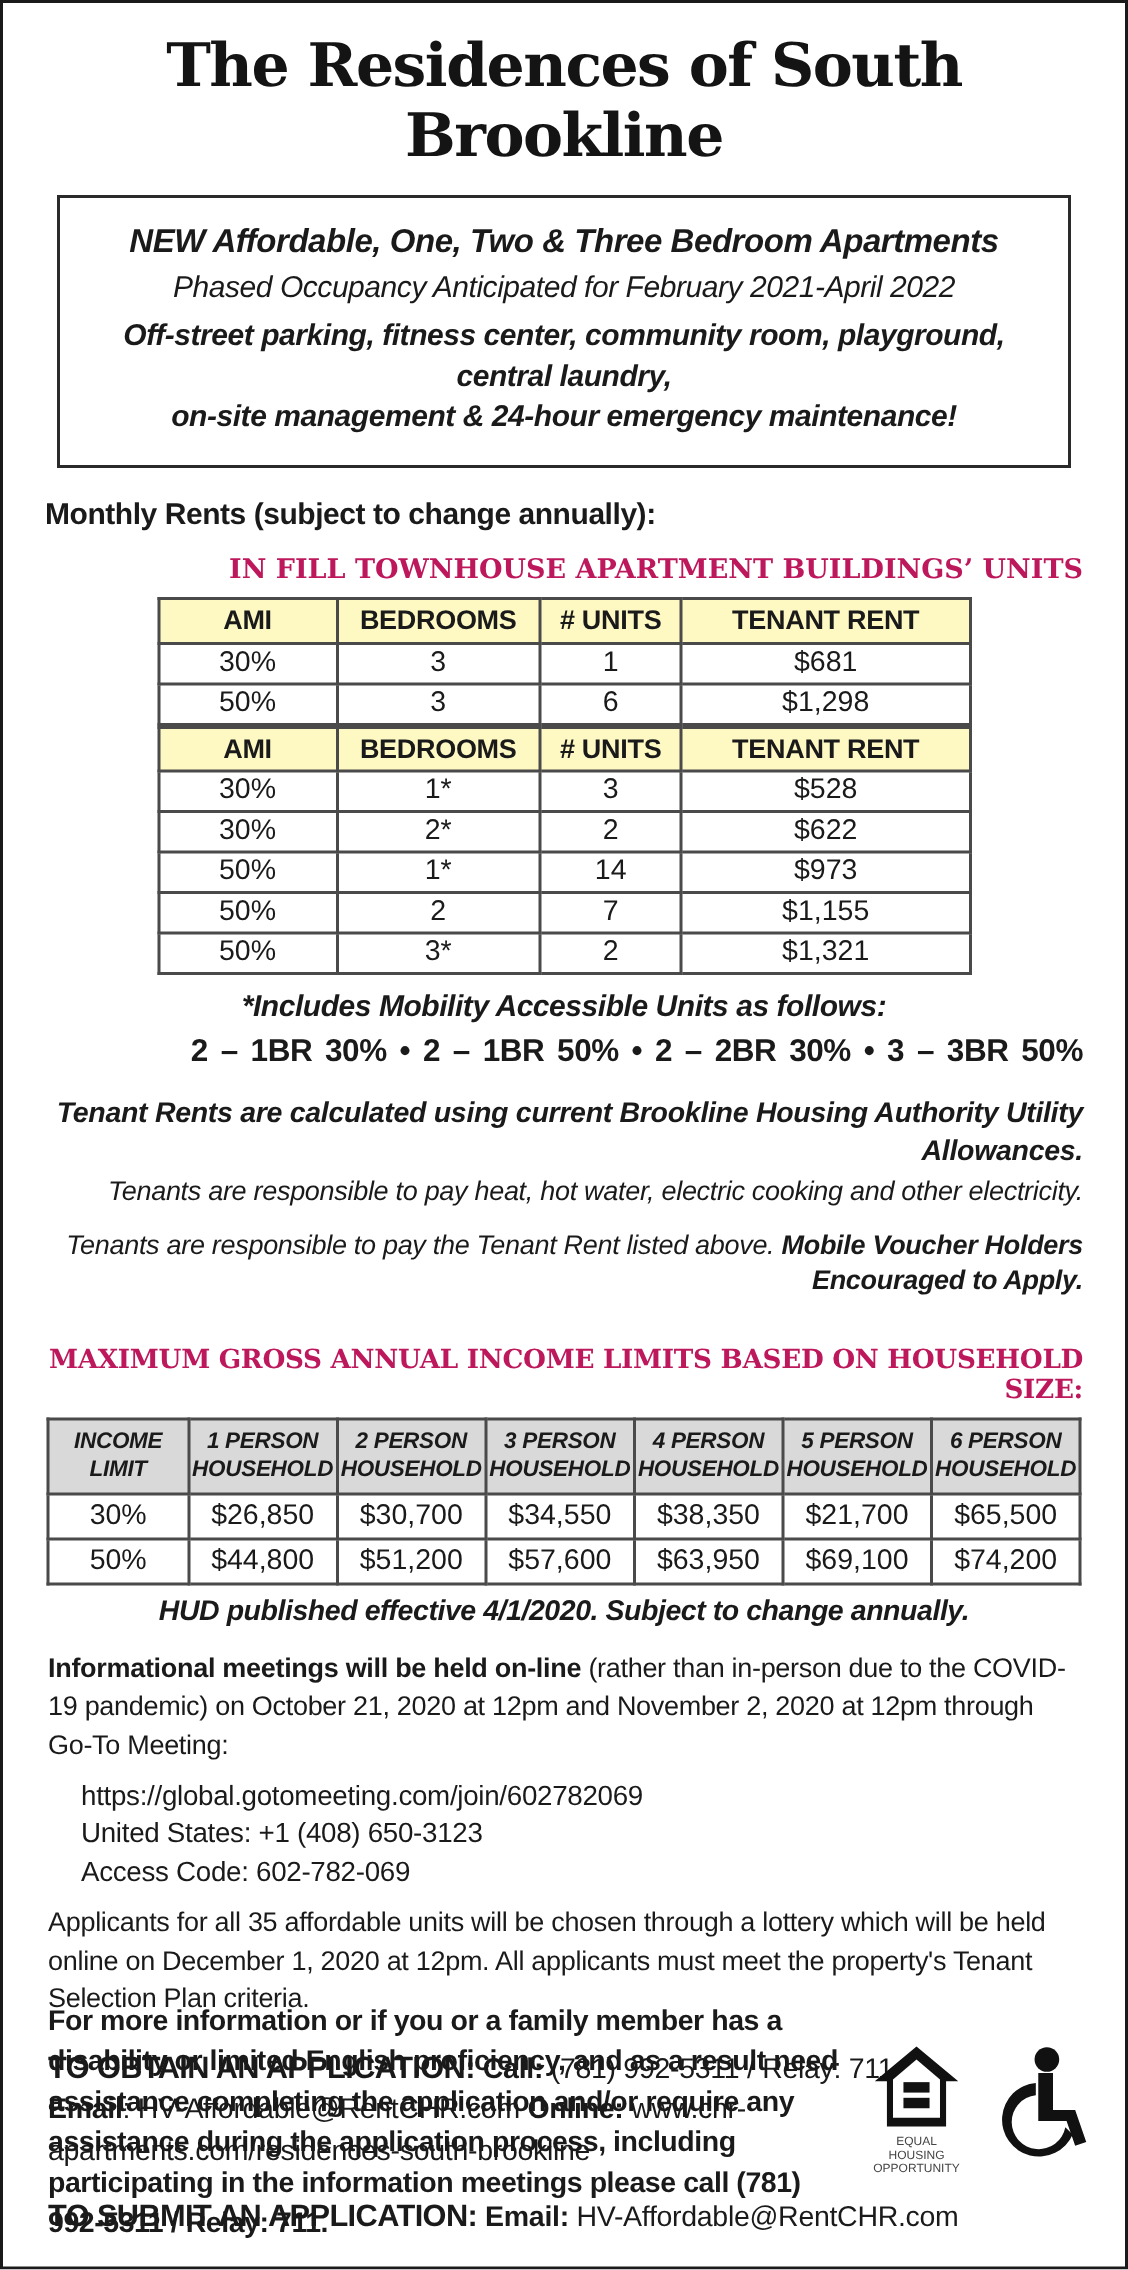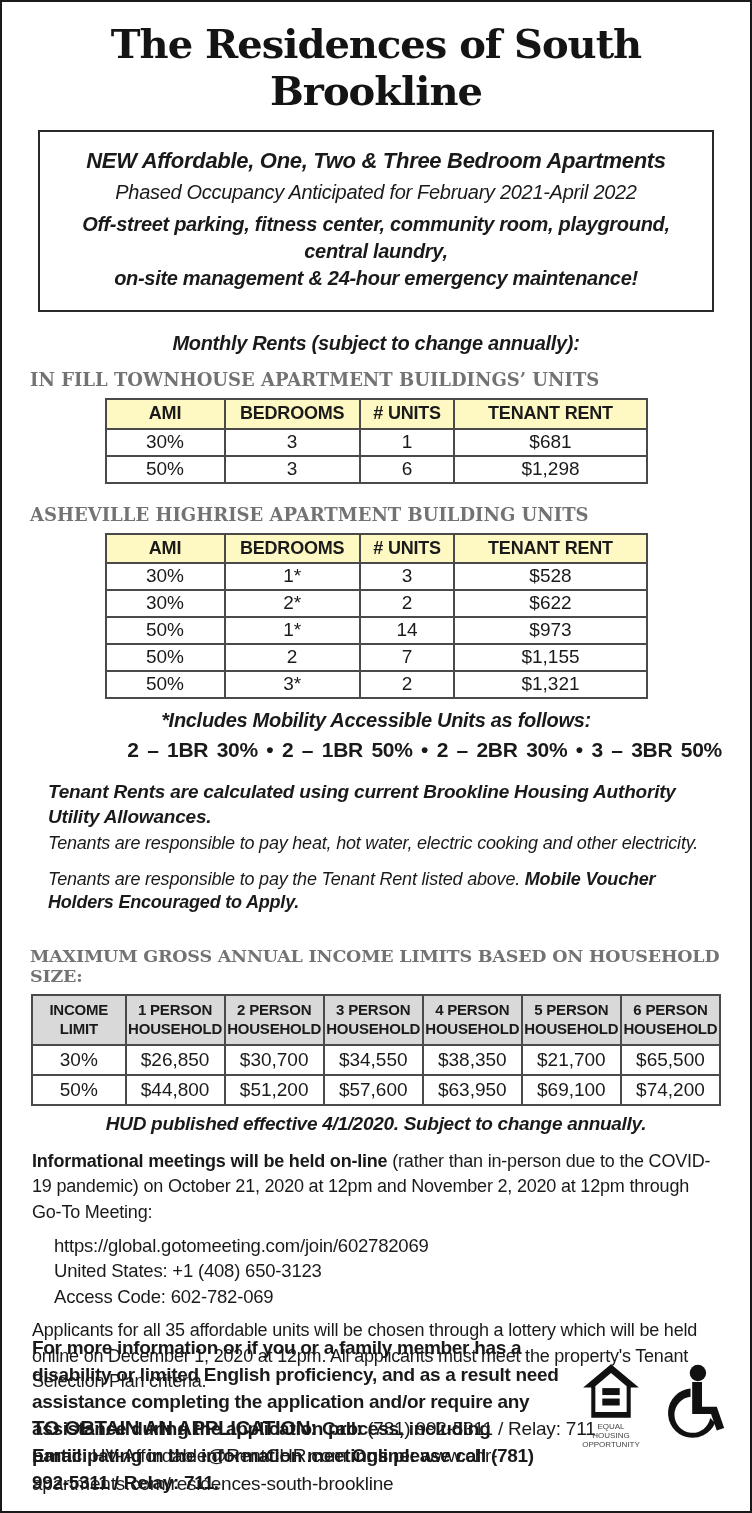--- a/index.html
+++ b/index.html
@@ -13,40 +13,40 @@
     font-family:"DejaVu Serif", serif; font-weight:bold; font-size:40px;
     text-align:center; margin:10px 0 16px 0; letter-spacing:-1px; color:#141414;
   }
   .intro-box {
     border:2px solid #2a2a2a; width:676px; margin:0 auto; text-align:center;
     padding:16px 14px 18px 14px;
   }
   .intro-line1 { font-weight:bold; font-style:italic; font-size:22px; letter-spacing:-0.3px; }
   .intro-line2 { font-style:italic; font-size:20px; margin-top:7px; letter-spacing:-0.3px; }
   .intro-line34 { font-weight:bold; font-style:italic; font-size:20px; margin-top:7px; line-height:1.35; letter-spacing:-0.3px; }
-  .rents-heading { font-weight:bold; font-size:20px; text-align:center; margin:20px 0 0 0; letter-spacing:-0.3px;font-style:italic;}
+  .rents-heading { font-weight:bold; font-size:20px; margin:20px 0 0 0; letter-spacing:-0.3px;}
   .serif-head {
     font-family:"DejaVu Serif", serif; font-weight:bold; font-size:18px;
-    text-align:left; margin:14px 0 8px 0; color:#737373;
+    text-align:right; margin:14px 0 8px 0; color:#be185d;
   }
   table.rent { border-collapse:collapse; margin:0 auto; width:543px; }
   table.rent th, table.rent td { border:2px solid #4a4a4a; text-align:center; line-height:1.1; }
   table.rent th { background:#fef9c3; font-weight:bold; font-size:18px; padding:4px 2px; letter-spacing:-0.2px; }
   table.rent td { font-size:19px; padding:2px 2px; }
   .acc-note { font-weight:bold; font-style:italic; font-size:20px; text-align:center; margin-top:10px; letter-spacing:-0.3px; }
   .acc-detail { font-weight:bold; font-size:21px; text-align:right; margin-top:6px; word-spacing:3px; letter-spacing:-0.3px; }
-  .utility { margin:18px 0 0 18px; letter-spacing:-0.2px; }
+  .utility { margin:18px 0 0 2px; letter-spacing:-0.2px;text-align:right; }
   .u1 { font-weight:bold; font-style:italic; font-size:19px; line-height:1.3; }
   .u2 { font-style:italic; font-size:18px; line-height:1.3; margin-top:3px; }
   .u3 { font-style:italic; font-size:18px; line-height:1.3; margin-top:12px; }
   .u3 .bold-run { font-weight:bold; }
   .max-head { margin-top:32px; font-size:17.5px; letter-spacing:-0.2px; }
   table.inc { border-collapse:collapse; margin:4px auto 0 auto; width:690px; }
   table.inc th, table.inc td { border:2px solid #4a4a4a; text-align:center; }
-  table.inc th { background:#d9d9d9; font-weight:bold; font-size:15px; line-height:1.25; padding:5px 1px; white-space:pre-line; letter-spacing:-0.2px; }
+  table.inc th { background:#d9d9d9; font-weight:bold; font-size:15px; line-height:1.25; padding:5px 1px; white-space:pre-line; letter-spacing:-0.2px;font-style:italic; }
   table.inc td { font-size:19px; padding:3px 1px; }
   .hud-note { font-weight:bold; font-style:italic; font-size:19px; text-align:center; margin-top:7px; letter-spacing:-0.3px; }
   .para { font-size:18px; line-height:1.42; margin:14px 0 0 2px; letter-spacing:-0.2px; }
   .para .bold-run { font-weight:bold; }
   .meet-links { margin:7px 0 0 24px; font-size:18.5px; line-height:1.38; letter-spacing:-0.2px; }
   .sect { margin:18px 0 0 2px; font-size:19px; line-height:1.45; letter-spacing:-0.2px; }
   .sect .big-head { font-weight:bold; font-size:20.5px; letter-spacing:-0.4px; }
   .sect .lbl { font-weight:bold; }
   .footer { position:absolute; left:30px; right:24px; bottom:14px; display:flex; align-items:flex-start; }
   .foot-text { font-weight:bold; font-size:19px; line-height:1.42; width:562px; letter-spacing:-0.3px; }
@@ -97,21 +97,20 @@
       </tr>
       <tr>
         <td>50%</td>
         <td>3</td>
         <td>6</td>
         <td>$1,298</td>
       </tr>
     </tbody>
   </table>
 
-  <div class="serif-head" style="margin-top:20px;">ASHEVILLE HIGHRISE APARTMENT BUILDING UNITS</div>
   <table class="rent">
     <colgroup>
         <col style="width:22%">
         <col style="width:25%">
         <col style="width:17.5%">
         <col style="width:35.5%">
       </colgroup>
     <thead>
       <tr>
         <th>AMI</th>

